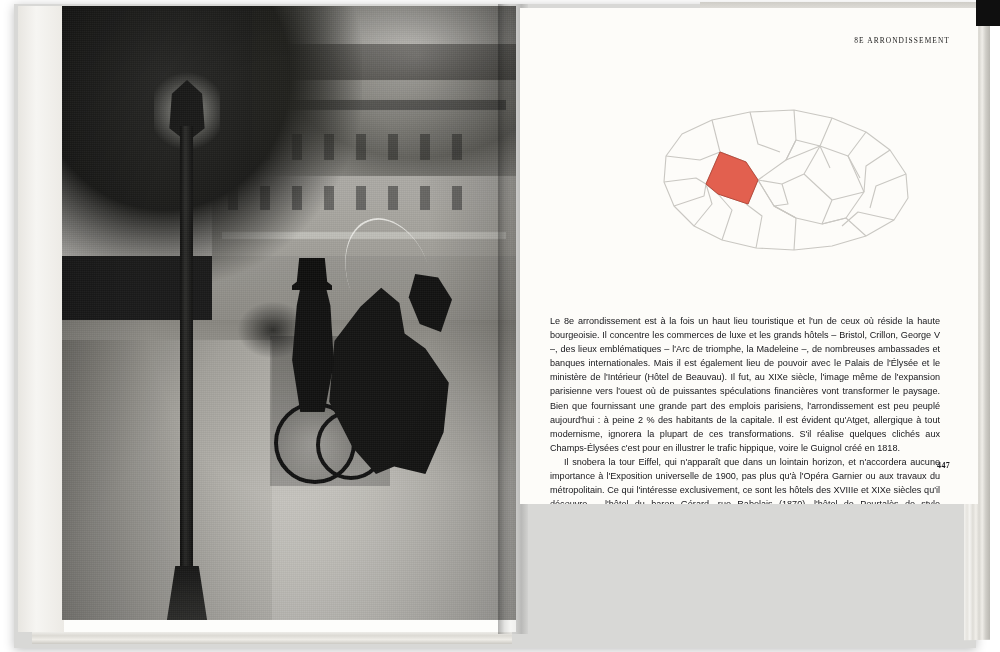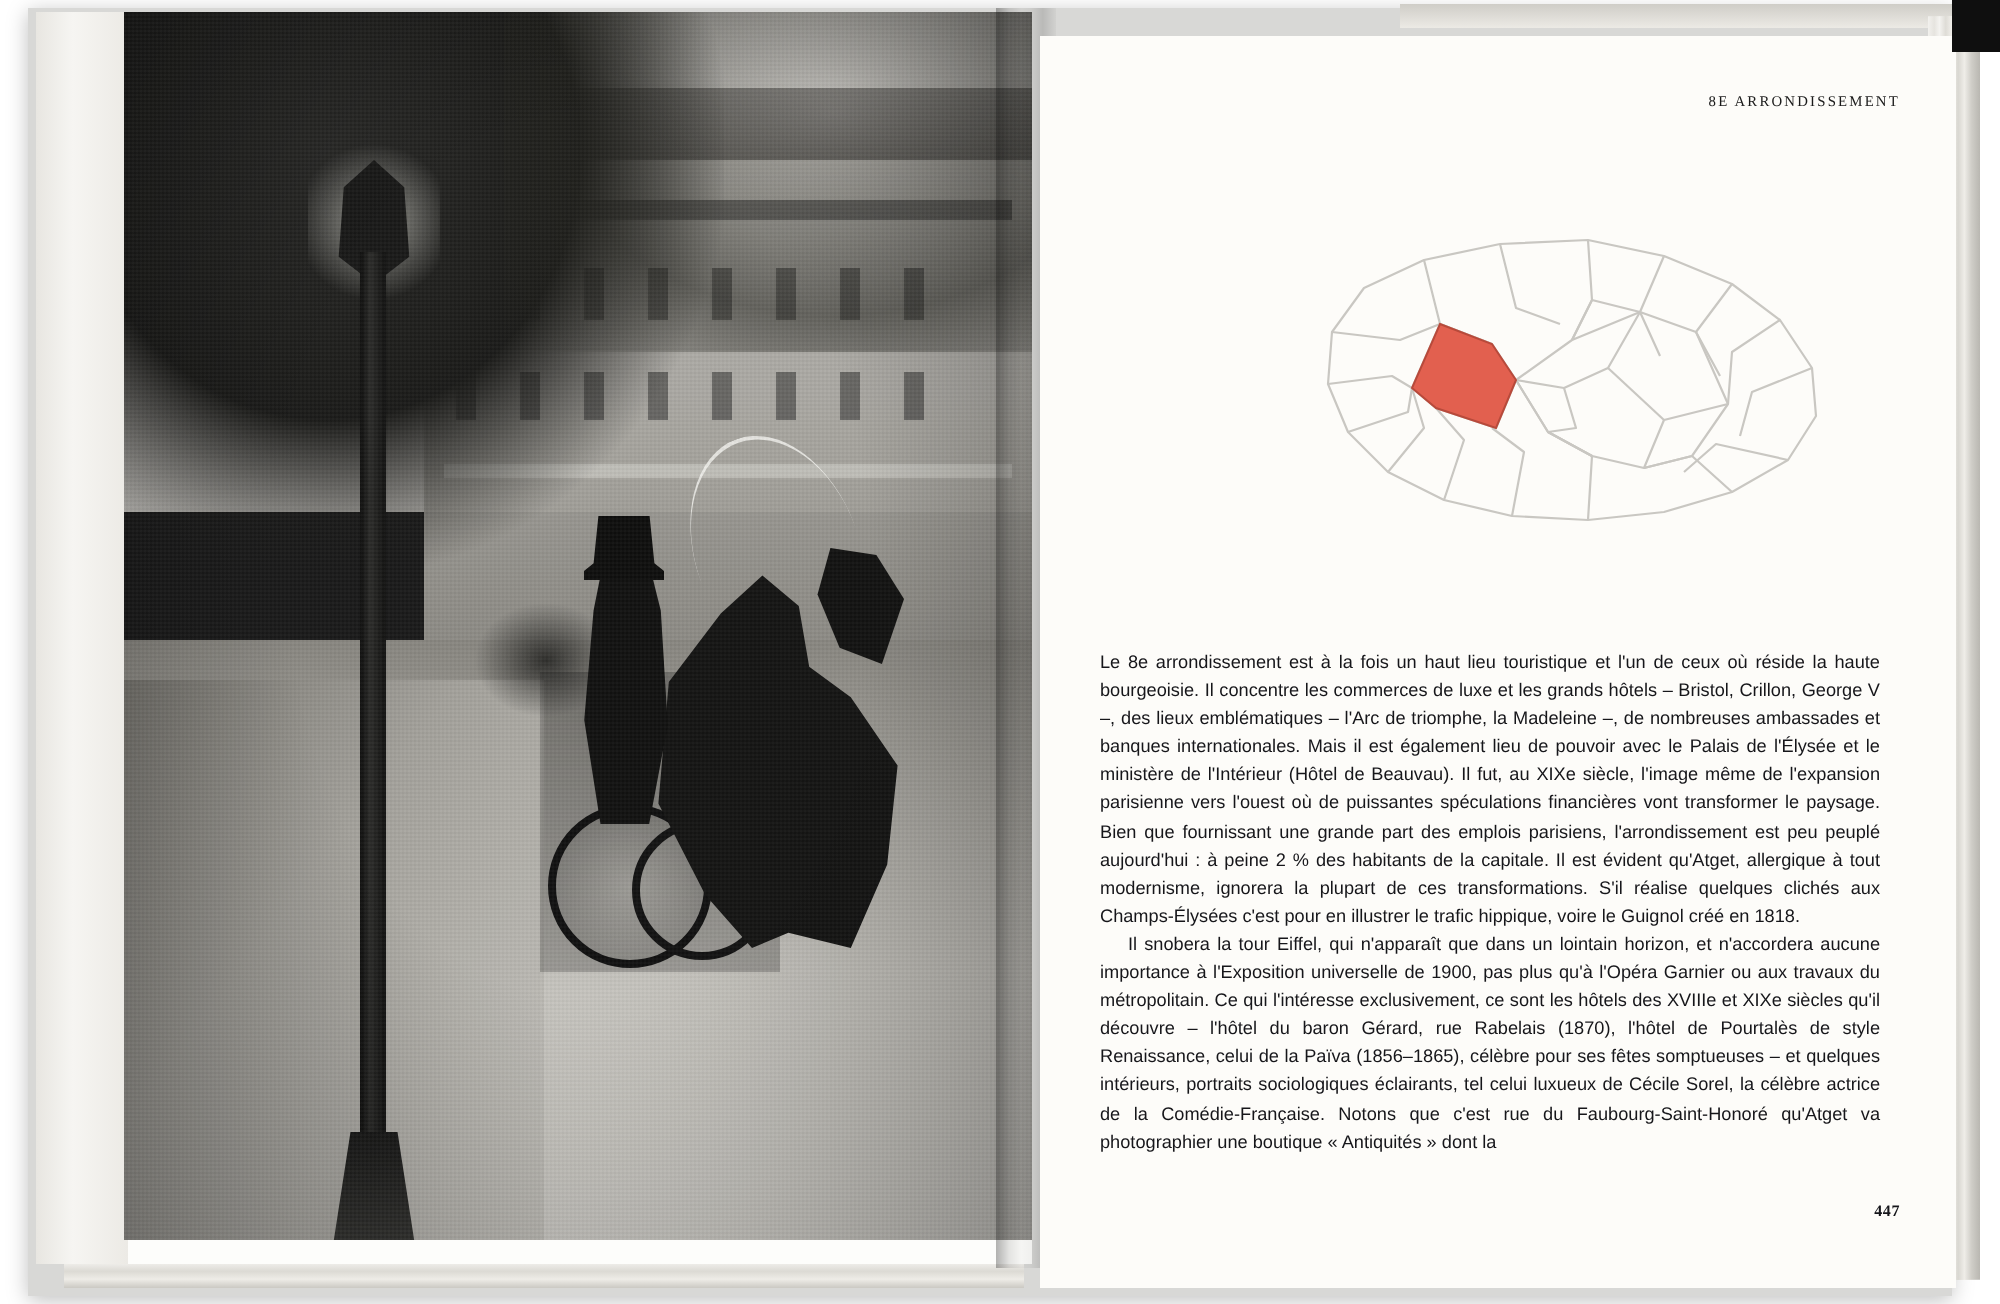--- a/index.html
+++ b/index.html
@@ -199,22 +199,22 @@
     left: 498px; top: 4px;
     width: 30px; height: 630px;
     background: linear-gradient(to right,
       rgba(0,0,0,0.30) 0%, rgba(0,0,0,0.10) 22%, rgba(0,0,0,0.03) 42%,
       rgba(0,0,0,0.05) 58%, rgba(0,0,0,0.14) 78%, rgba(0,0,0,0.03) 100%);
   }
 
   
   .page-right {
     position: absolute;
-    left: 520px; top: 18px;
-    width: 458px; height: 626px;
+    left: 520px; top: 8px;
+    width: 458px; height: 496px;
     background: #fdfcf9;
     overflow: hidden;
   }
   .running-head {
     position: absolute;
     left: 0; right: 28px;
     top: 28px;
     text-align: right;
     font-size: 7.4px;
     letter-spacing: 1.1px;

